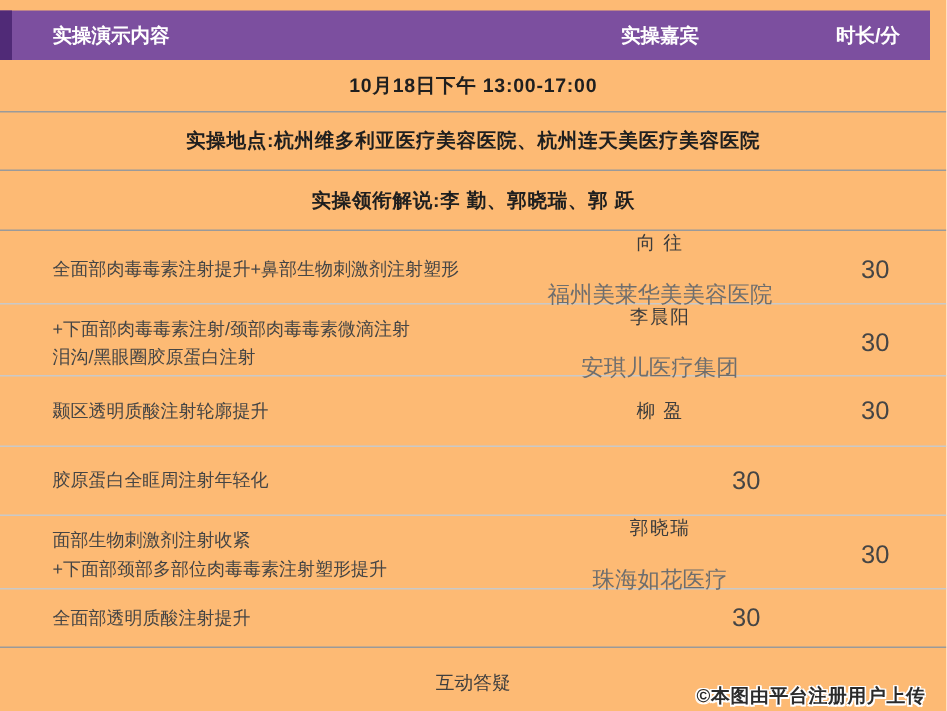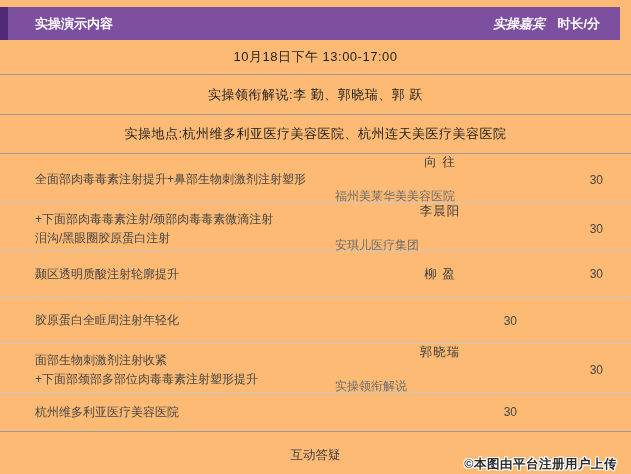--- a/index.html
+++ b/index.html
@@ -23,30 +23,30 @@
     background: var(--header-bg, #7c4f9f);
     border-left: 8px solid var(--header-accent, #502a77);
     display: grid;
     grid-template-columns: 327px 210px 1fr;
     align-items: center;
     color: var(--header-text, #ffffff);
     font-size: 13px;
     font-weight: bold;
   }
   .h-content { padding-left: 27px; }
-  .h-guest   { text-align: right; font-style: italic; }
+  .h-guest   { text-align: center; }
   .h-duration{ text-align: right; padding-right: 20px; }
 
   
   .srow {
     display: flex;
     align-items: center;
     justify-content: center;
     font-size: 13px;
-    font-weight: normal;
+    font-weight: bold;
     color: #1f1f1f;
     letter-spacing: 0.5px;
     text-align: center;
   }
   .srow.datetime { height: 34px; border-bottom: 1px solid #9a9a9a; }
   .srow.narr     { height: 39px; border-bottom: 1px solid #9a9a9a; }
   .srow.loc      { height: 38px; border-bottom: 1px solid #9a9a9a; }
 
   
   .drow {
@@ -63,28 +63,29 @@
     line-height: 19px;
   }
   .c-guest { line-height: 17px; }
   .gname {
     font-size: 12.5px;
     color: #3c3c3c;
     letter-spacing: 1px;
     text-align: center;
   }
   .gorg {
-    font-size: 12px;
+    font-size: 15px;
     color: #6e6e6e;
     margin-top: 17px;
+    text-align: center;
   }
   .c-dur {
     text-align: right;
-    padding-right: 28px;
-    font-size: 12px;
+    padding-right: 38px;
+    font-size: 17px;
     color: #454545;
   }
   .r1 { height: 48px; }
   .r2 { height: 47px; }
   .r3 { height: 46px; }
   .r4 { height: 45px; }
   .r5 { height: 48px; }
   .r6 { height: 38px; }
 
   
@@ -117,22 +118,22 @@
 
 <div class="page">
 
   <div class="header">
     <div class="h-content">实操演示内容</div>
     <div class="h-guest">实操嘉宾</div>
     <div class="h-duration">时长/分</div>
   </div>
 
   <div class="srow datetime">10月18日下午 13:00-17:00</div>
+  <div class="srow loc">实操地点:杭州维多利亚医疗美容医院、杭州连天美医疗美容医院</div>
   <div class="srow narr">实操领衔解说:李 勤、郭晓瑞、郭 跃</div>
-  <div class="srow loc">实操地点:杭州维多利亚医疗美容医院、杭州连天美医疗美容医院</div>
 
   <div class="drow r1">
     <div class="c-content">
       <div>全面部肉毒毒素注射提升+鼻部生物刺激剂注射塑形</div>
     </div>
     <div class="c-guest">
       <div class="gname">向 往</div>
       <div class="gorg">福州美莱华美美容医院</div>
     </div>
     <div class="c-dur">30</div>
@@ -167,28 +168,28 @@
     <div class="c-dur">30</div>
   </div>
 
   <div class="drow r5">
     <div class="c-content">
       <div>面部生物刺激剂注射收紧</div>
       <div>+下面部颈部多部位肉毒毒素注射塑形提升</div>
     </div>
     <div class="c-guest">
       <div class="gname">郭晓瑞</div>
-      <div class="gorg">实操领衔解说</div>
+      <div class="gorg">珠海如花医疗</div>
     </div>
     <div class="c-dur">30</div>
   </div>
 
   <div class="drow r6 last">
     <div class="c-content">
-      <div>杭州维多利亚医疗美容医院</div>
+      <div>全面部透明质酸注射提升</div>
     </div>
     <div class="c-dur">30</div>
   </div>
 
   <div class="qa">互动答疑</div>
 
   <div class="watermark">©本图由平台注册用户上传</div>
 
 </div>
 

